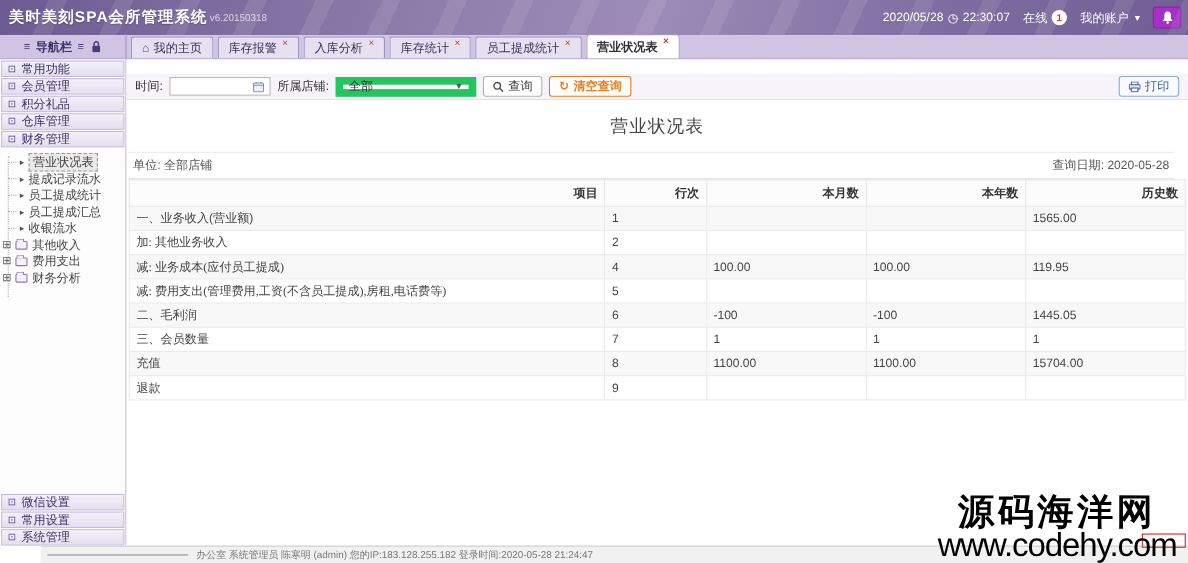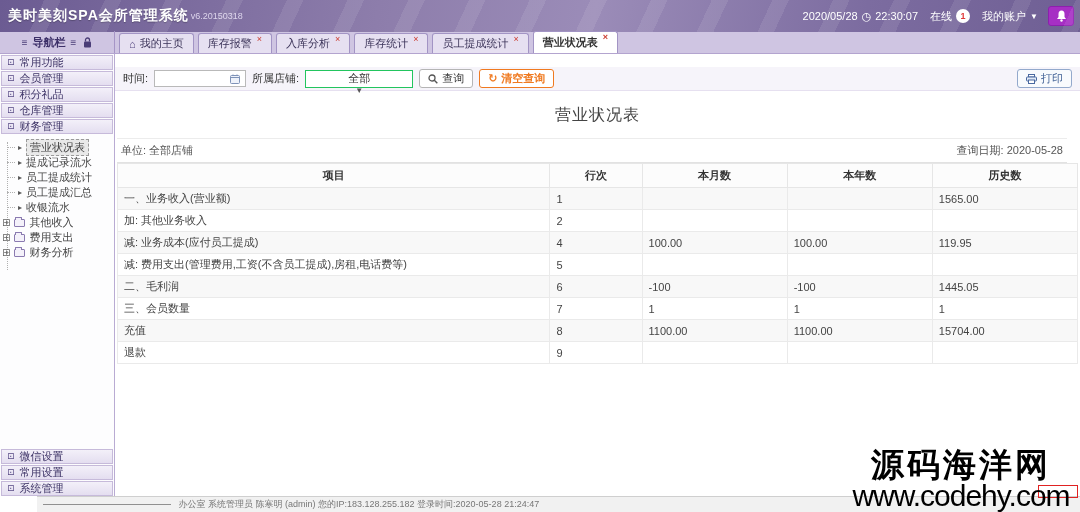--- a/index.html
+++ b/index.html
@@ -63,41 +63,41 @@
   .sidebar .spacer { flex:1; }
 
   
   .content { position:absolute; top:54px; left:115px; right:0; bottom:16px; background:#fff; overflow:hidden; }
   .filterbar { height:24px; background:#f6f4fa; border-bottom:1px solid #e6e0f0; display:flex; align-items:center;
     padding:0 8px; gap:6px; font-size:11px; color:#333;margin-top:13px; }
   .fld-label { white-space:nowrap; }
   .time-input { width:92px; height:17px; border:1px solid #b9b9b9; background:#fff; position:relative;
     display:flex; align-items:center; padding:0 3px; }
   .time-input input { border:none; outline:none; width:72px; font-size:10px; font-family:inherit; }
-  .store-select { width:108px; height:18px; border:1px solid #22c55e; background:#fff; display:flex;
-    align-items:center; justify-content:space-between; padding:0 5px; cursor:pointer;flex-direction:column; }
+  .store-select { width:128px; height:18px; border:7px solid #22c55e; background:#fff; display:flex;
+    align-items:center; justify-content:space-between; padding:0 5px; cursor:pointer; }
   .store-select .caret { color:#555; }
   .btn { height:19px; display:inline-flex; align-items:center; gap:4px; padding:0 8px; background:#fff;
     border:1px solid #b5b5b5; border-radius:3px; font-size:11px; color:#333; cursor:pointer; white-space:nowrap; }
   .btn.clear { border-color:#f07a20; color:#f07a20; font-weight:bold; }
   .btn.clear .refresh-glyph { font-size:11px; }
   .btn.print { border-color:#93a9cc; color:#3f5f94; background:#f8fafd; }
   .filterbar .spacer { flex:1; }
 
   .report-title { text-align:center; font-size:16px; color:#444; margin-top:14px; letter-spacing:1px; }
   .unit-row { display:flex; justify-content:space-between; font-size:11px; color:#555;
     margin:12px 13px 0 2px; padding:4px 4px; border-top:1px solid #ececec; border-bottom:1px solid #e2e2e2; }
 
   table.report { width:calc(100% - 4px); margin:0 2px; border-collapse:collapse; table-layout:fixed; }
-  table.report th { font-size:11px; color:#333; text-align:center; font-weight:bold; padding:4px 6px;
+  table.report th { font-size:11px; color:#333; text-align:right; font-weight:bold; padding:4px 6px;
     border:1px solid #e6e6e6; background:#fcfcfc; }
   table.report td { font-size:11px; color:#444; padding:3px 6px; border:1px solid #eaeaea; overflow:hidden; white-space:nowrap; }
   table.report tbody tr:nth-child(odd) { background:#f8f8f8; }
   td.indent, th.c-item { padding-left:8px; }
-  td.indent2 { padding-left:30px; }
+  td.indent2 { padding-left:30px;font-family:Liberation Serif, serif; }
   .col-item { width:432px; } .col-line { width:92px; } .col-num { width:145px; }
 
   
   .statusbar { position:absolute; left:0; bottom:0; width:1080px; height:16px; background:#f1f1f1;
     border-top:1px solid #cfcfcf; display:flex; align-items:center; justify-content:space-between;
     padding:0 6px; font-size:9px; color:#777; z-index:3;margin-left:37px; }
   .redact-line { display:inline-block; width:128px; height:1px; background:#909090; vertical-align:middle; margin-right:5px; }
   .qq-struck { text-decoration:line-through; text-decoration-color:#dd2222; color:#777; }
 
   

